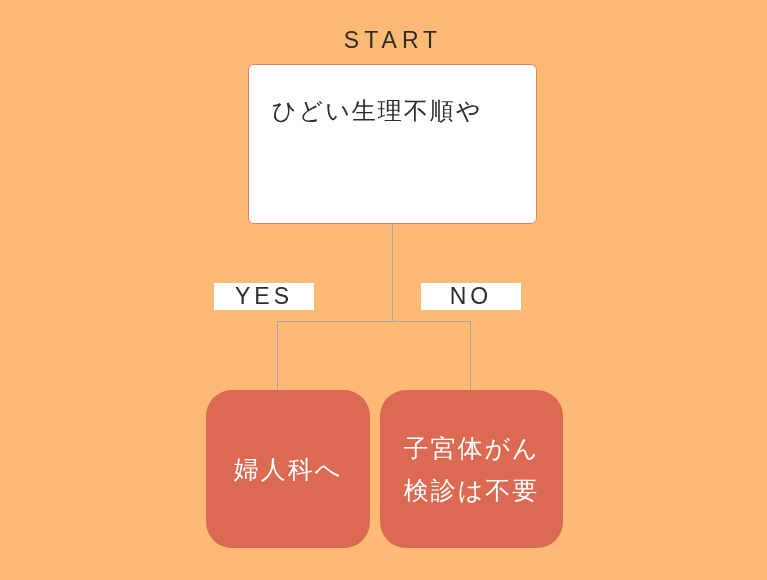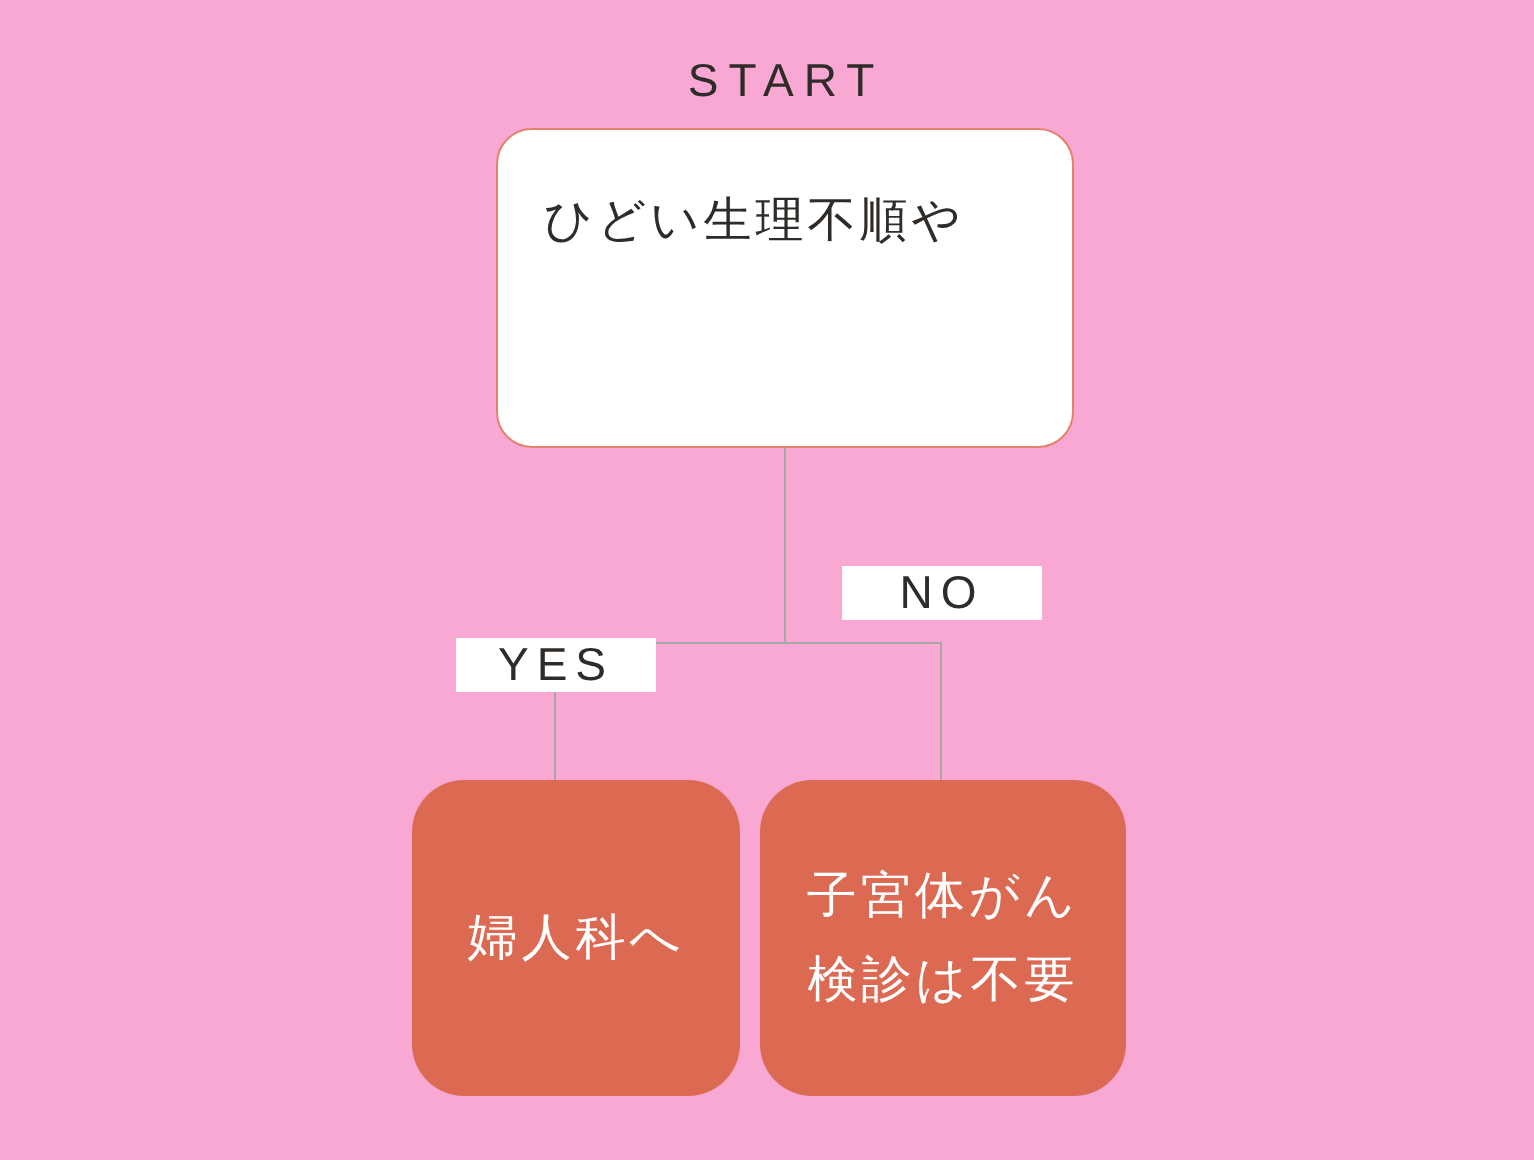--- a/index.html
+++ b/index.html
@@ -4,21 +4,21 @@
 <style>
   html, body {
     margin: 0;
     padding: 0;
     background: #ffffff;
   }
   .canvas {
     position: relative;
     width: 767px;
     height: 580px;
-    background: #f9a8d4;
+    background: #fdba74;
     overflow: hidden;
     font-family: "Liberation Sans", "DejaVu Sans", sans-serif;
   }
   .start-label {
     position: absolute;
     left: 293px;
     top: 27px;
     width: 200px;
     text-align: center;
     font-size: 23px;
@@ -28,21 +28,21 @@
   }
   .root-box {
     position: absolute;
     left: 248px;
     top: 64px;
     width: 289px;
     height: 160px;
     box-sizing: border-box;
     background: #ffffff;
     border: 1px solid var(--outline, #e4816a);
-    border-radius: 18px;
+    border-radius: 6px;
   }
   .root-box .box-text {
     padding: 26px 0 0 23px;
     font-size: 24px;
     line-height: 40px;
     letter-spacing: 2px;
     color: var(--text-dark, #322e2b);
   }
   .connector {
     position: absolute;
@@ -52,21 +52,21 @@
     position: absolute;
     top: 283px;
     width: 100px;
     text-align: center;
     font-size: 23px;
     font-weight: 500;
     letter-spacing: 4px;
     color: var(--text-dark, #2b2622);
     background: #ffffff;
   }
-  .branch-label.yes { left: 228px; margin-top: 36px; }
+  .branch-label.yes { left: 214px; }
   .branch-label.no  { left: 421px; }
   .result-box {
     position: absolute;
     top: 390px;
     height: 158px;
     background: var(--accent-fill, #dc6a53);
     border-radius: 26px;
     display: flex;
     flex-direction: column;
     align-items: center;

